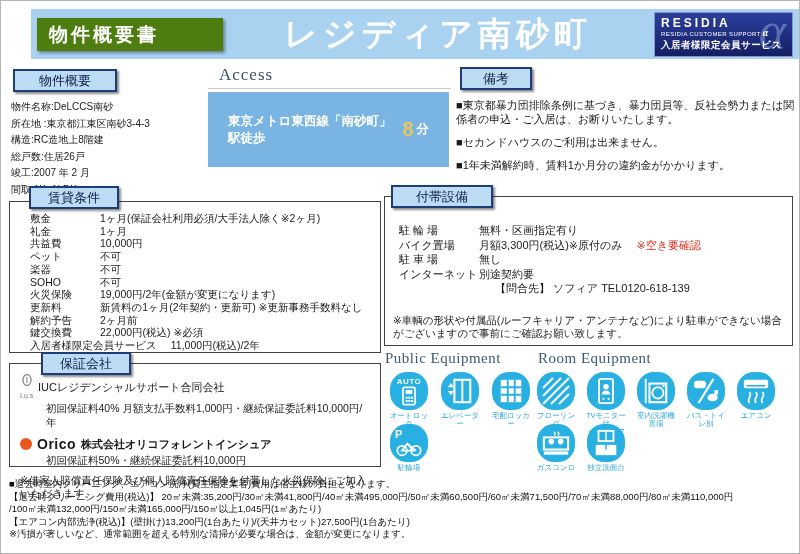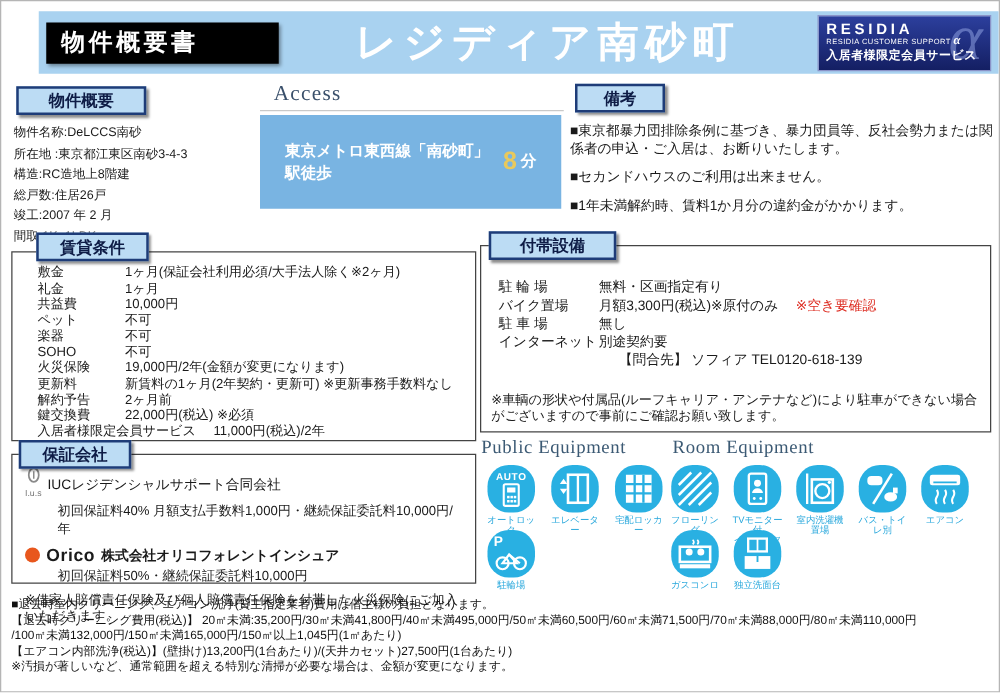--- a/index.html
+++ b/index.html
@@ -2,37 +2,37 @@
 <html><head>
 <meta charset="utf-8">
 <style>
   html,body{margin:0;padding:0;background:#fff;}
   #page{position:relative;width:800px;height:554px;box-sizing:border-box;border:1px solid #b5b5b5;
         background:#fff;font-family:"Liberation Sans","DejaVu Sans",sans-serif;color:#1a1a1a;overflow:hidden;}
   .serif{font-family:"Liberation Serif","DejaVu Serif",serif;}
 
   
   .banner{position:absolute;left:30px;top:8px;right:0;height:50px;background:#a9d2f0;}
-  .doc-label{position:absolute;left:36px;top:17px;width:186px;height:33px;background:#000000;color:#fff;
+  .doc-label{position:absolute;left:36px;top:17px;width:186px;height:33px;background:#4d7c0f;color:#fff;
              font-size:19px;font-weight:bold;letter-spacing:3px;line-height:33px;padding-left:12px;
              box-sizing:border-box;box-shadow:2px 2px 3px rgba(0,0,0,.4);}
   .title{position:absolute;left:252px;top:11px;width:370px;text-align:center;color:#fff;
          font-size:33px;letter-spacing:5px;font-weight:bold;}
   .badge{position:absolute;left:653px;top:11px;width:139px;height:45px;box-sizing:border-box;
          background:linear-gradient(#2c3f9d,#141f63);border:1px solid #8a93c8;overflow:hidden;
          padding:4px 6px;color:#fff;}
   .badge .brand{font-size:12px;font-weight:bold;letter-spacing:3px;line-height:12px;position:relative;z-index:2;}
   .badge .sub{font-size:6px;letter-spacing:.4px;line-height:8px;position:relative;z-index:2;}
   .badge .sub .al{font-size:10px;font-weight:bold;font-style:italic;}
   .badge .member{font-size:9.5px;font-weight:bold;letter-spacing:.5px;line-height:13px;position:relative;z-index:2;}
   .badge .wm{position:absolute;right:6px;top:-12px;font-size:52px;font-style:italic;color:#8fa0e0;
              opacity:.55;z-index:1;font-family:"Liberation Serif","DejaVu Serif",serif;}
 
   
-  .sec-h{position:absolute;background:#bcdcf4;border:2px solid #1e3c78;color:#0e1c46;font-weight:bold;
+  .sec-h{position:absolute;background:#bcdcf4;border:2px solid #1e3c78;color:#0e1c46;font-weight:normal;
          font-size:13px;text-align:center;line-height:19px;height:19px;box-shadow:2px 2px 2px rgba(0,0,0,.45);z-index:3;}
 
   
   .ov-list{position:absolute;left:10px;top:98px;width:200px;font-size:10px;line-height:16.5px;}
 
   
   .access-h{position:absolute;left:218px;top:64px;font-size:17px;color:#3a506b;letter-spacing:1px;text-align:right;}
   .access-rule{position:absolute;left:207px;top:87px;width:243px;height:1px;background:#c9c9c9;}
   .access-box{position:absolute;left:207px;top:91px;width:241px;height:75px;background:#79b4e2;color:#fff;
               display:flex;align-items:center;padding:0 20px;box-sizing:border-box;font-size:12.5px;font-weight:bold;}
@@ -164,21 +164,21 @@
     <div class="rrow">
         <span class="rlabel">鍵交換費</span>
         <span>22,000円(税込) ※必須</span>
       </div>
     <div class="rrow wide">
         <span class="rlabel">入居者様限定会員サービス</span>
         <span>11,000円(税込)/2年</span>
       </div>
   </div>
 
-  <div class="sec-h" style="left:14px;top:351px;width:86px;">保証会社</div>
+  <div class="sec-h" style="left:40px;top:351px;width:86px;">保証会社</div>
   <div class="guar-box">
     <div class="guar-line1">
       <span class="iuc-logo">
         <svg width="14" height="14" viewBox="0 0 14 14">
             <ellipse cx="7" cy="6" rx="4" ry="5.5" fill="none" stroke="#8a8a8a" stroke-width="1.4"></ellipse>
             <line x1="7" y1="3" x2="7" y2="9" stroke="#8a8a8a" stroke-width="1.2"></line>
           </svg>
         <span class="iuc-mark">I.u.s</span>
       </span>
       <span>IUCレジデンシャルサポート合同会社</span>

